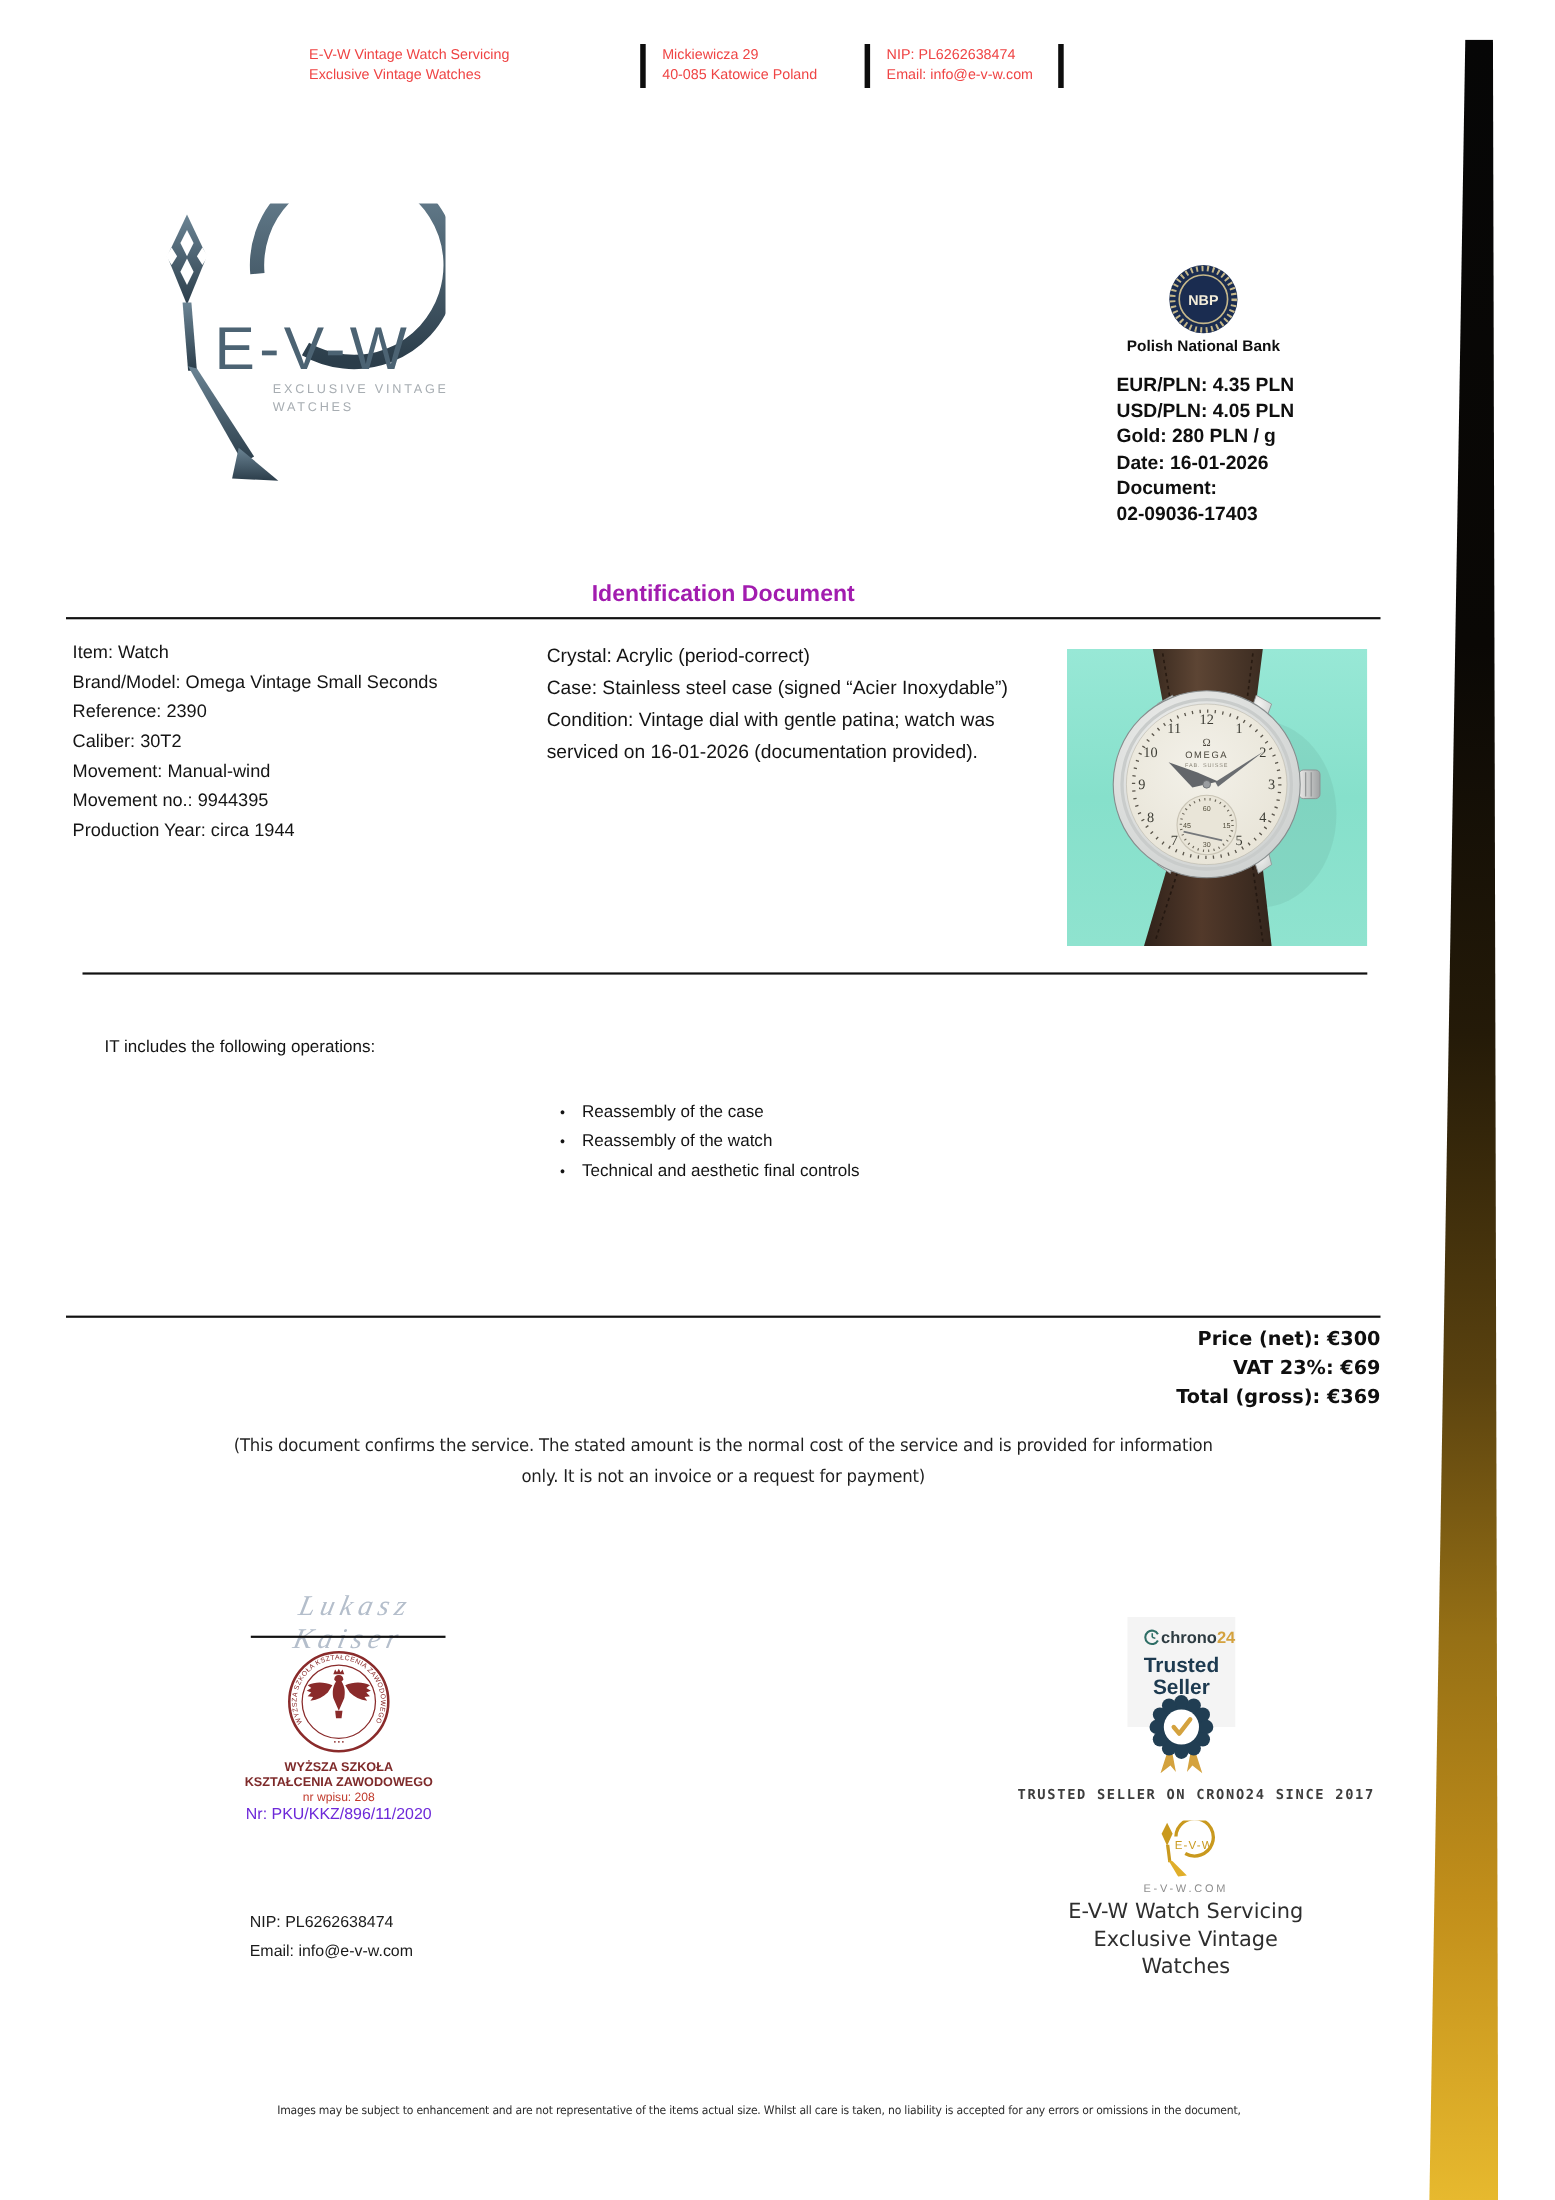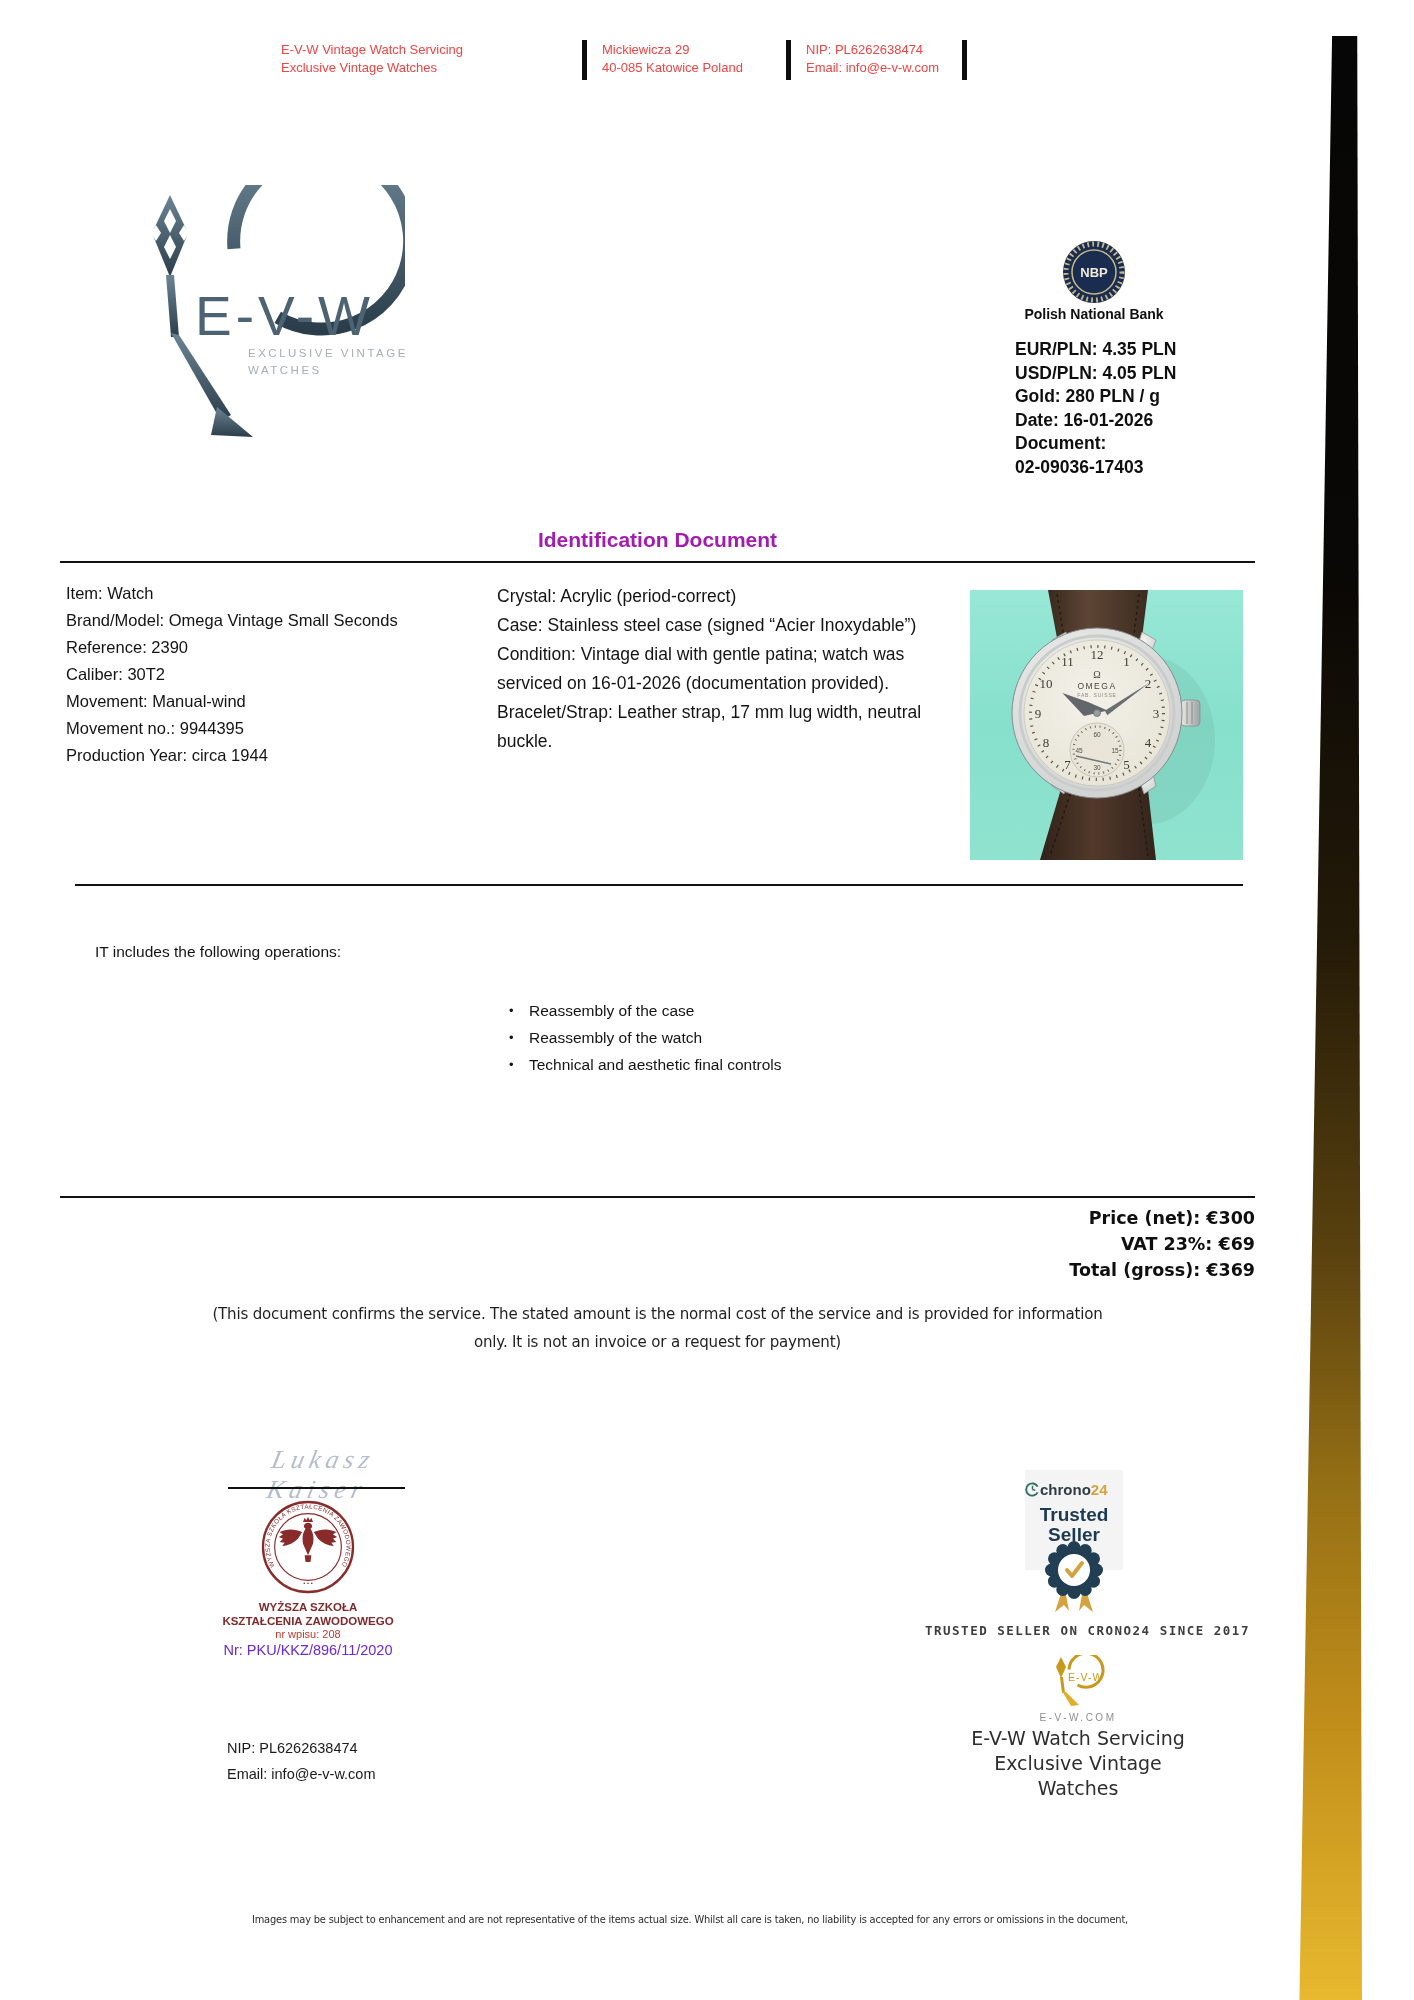--- a/index.html
+++ b/index.html
@@ -117,21 +117,20 @@
     <div>Caliber: 30T2</div>
     <div>Movement: Manual-wind</div>
     <div>Movement no.: 9944395</div>
     <div>Production Year: circa 1944</div>
   </div>
 
   <div class="abs spec-block" style="left:497px;top:582px;width:452px;">
     <div>Crystal: Acrylic (period-correct)</div>
     <div>Case: Stainless steel case (signed “Acier Inoxydable”)</div>
     <div>Condition: Vintage dial with gentle patina; watch was serviced on 16-01-2026 (documentation provided).</div>
-    <div>Bracelet/Strap: Leather strap, 17 mm lug width, neutral buckle.</div>
   </div>
 
   <div class="abs" style="left:970px;top:590px;width:273px;height:270px;">
     <svg width="273" height="270" viewBox="0 0 273 270">
       <defs>
         <linearGradient id="mintBg" x1="0" y1="0" x2="0" y2="1">
           <stop offset="0" stop-color="#98e8d6"></stop>
             <stop offset="0.5" stop-color="#86e0cb"></stop>
             <stop offset="1" stop-color="#8fe3cf"></stop>
         </linearGradient>
@@ -268,21 +267,21 @@
   </div>
   <div class="abs stamp-reg" style="left:208px;top:1628px;width:200px;">nr wpisu: 208</div>
   <div class="abs cert-num" style="left:188px;top:1642px;width:240px;">Nr: PKU/KKZ/896/11/2020</div>
 
   <div class="abs nip-block" style="left:227px;top:1735px;">
     <div>NIP: PL6262638474</div>
     <div>Email: info@e-v-w.com</div>
   </div>
 
   <div class="abs ts-card" style="left:1025px;top:1470px;width:98px;height:100px;">
-    <div style="text-align:left;padding-top:11px;">
+    <div style="text-align:right;padding-top:11px;">
       <svg width="15" height="15" viewBox="0 0 16 16" style="vertical-align:-2px;">
         <path d="M13.5,11 A6.5,6.5 0 1 1 13.5,5" fill="none" stroke="#2e6e66" stroke-width="2"></path>
         <line x1="8" y1="8" x2="8" y2="4" stroke="#2e6e66" stroke-width="1.5"></line>
         <line x1="8" y1="8" x2="11" y2="9" stroke="#2e6e66" stroke-width="1.5"></line>
       </svg><span class="ts-brand"><span>chrono</span><span class="n24">24</span></span>
     </div>
     <div class="ts-title" style="margin-top:6px;">Trusted</div>
     <div class="ts-title">Seller</div>
   </div>
   <div class="abs" style="left:1034px;top:1536px;width:80px;height:82px;">

